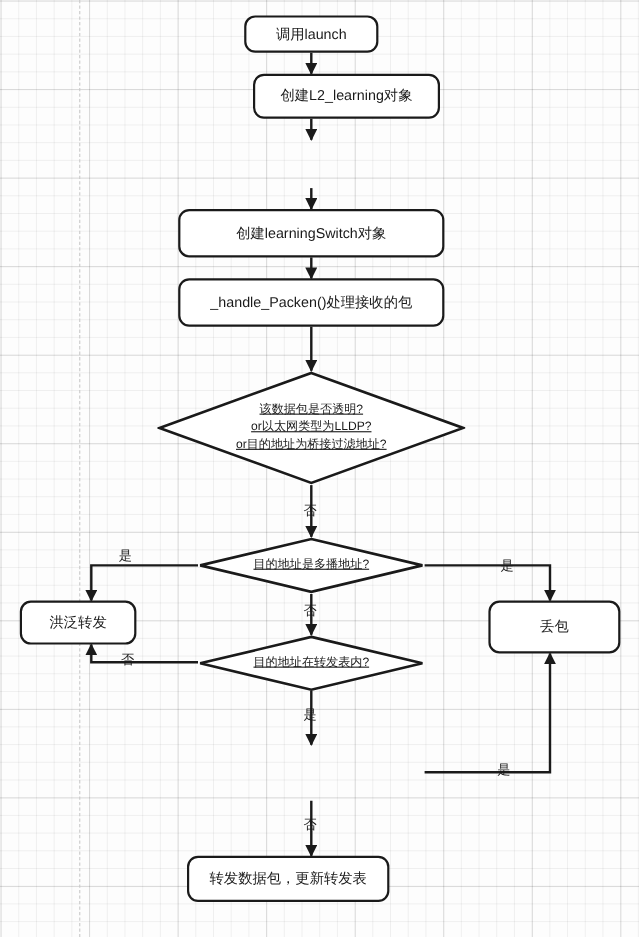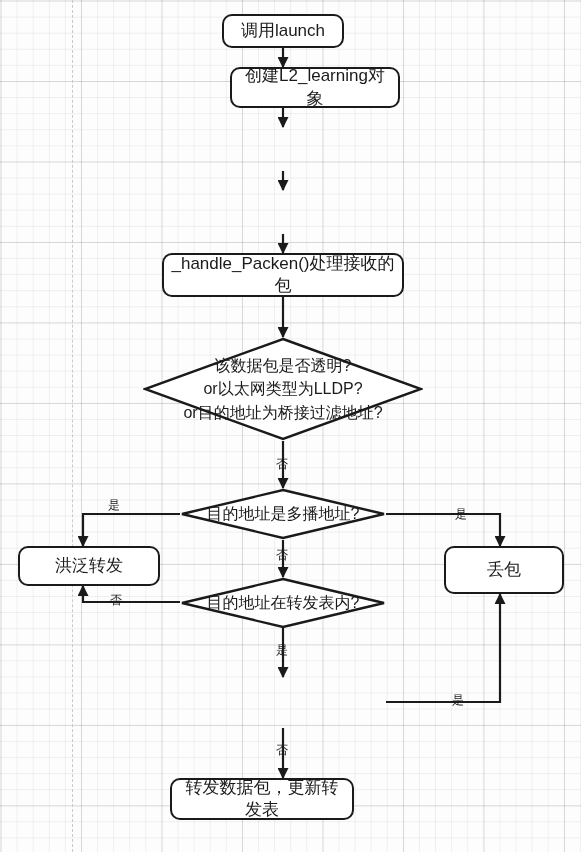--- a/index.html
+++ b/index.html
@@ -49,21 +49,21 @@
     display: flex;
     align-items: center;
     justify-content: center;
     text-align: center;
     color: #1a1a1a;
   }
   .proc {
     background: #ffffff;
     border: 2px solid #1a1a1a;
     border-radius: 10px;
-    font-size: 17px;
+    font-size: 13px;
     line-height: 1.3;
     padding: 2px 6px;
   }
   .dec-wrap {
     position: absolute;
   }
   .dec-wrap svg {
     position: absolute;
     left: 0;
     top: 0;
@@ -71,24 +71,25 @@
   .dec-label {
     position: absolute;
     left: 0;
     top: 0;
     width: 100%;
     height: 100%;
     display: flex;
     align-items: center;
     justify-content: center;
     text-align: center;
-    font-size: 16px;
+    font-size: 11px;
     line-height: 1.45;
     color: #1a1a1a;
     white-space: pre-line;
+    text-decoration: underline;
   }
   .edge-label {
     position: absolute;
     font-size: 12px;
     color: #1a1a1a;
     background: transparent;
     line-height: 1;
     white-space: nowrap;
   }
 </style>
@@ -137,20 +138,23 @@
 
   <div class="node proc" style="left:222px; top:14px; width:122px; height:34px;">
     <span>调用launch</span>
   </div>
 
   <div class="node proc" style="left:198px; top:67px; width:170px; height:41px;margin-left:32px;">
     <span>创建L2_learning对象</span>
   </div>
 
 
+  <div class="node proc" style="left:162px; top:190px; width:242px; height:44px;">
+    <span>创建learningSwitch对象</span>
+  </div>
 
   <div class="node proc" style="left:162px; top:253px; width:242px; height:44px;">
     <span>_handle_Packen()处理接收的包</span>
   </div>
 
   <div class="dec-wrap" style="left:143px; top:337px; width:280px; height:104px;">
     <svg width="280" height="104" viewBox="0 0 280 104" xmlns="http://www.w3.org/2000/svg">
       <polygon points="140,2 278,52 140,102 2,52" fill="#ffffff" stroke="#1a1a1a" stroke-width="2.4"></polygon>
     </svg>
     <div class="dec-label">该数据包是否透明?
@@ -166,21 +170,21 @@
   </div>
 
   <div class="dec-wrap" style="left:180px; top:577px; width:206px; height:52px;">
     <svg width="206" height="52" viewBox="0 0 206 52" xmlns="http://www.w3.org/2000/svg">
       <polygon points="103,2 204,26 103,50 2,26" fill="#ffffff" stroke="#1a1a1a" stroke-width="2.4"></polygon>
     </svg>
     <div class="dec-label">目的地址在转发表内?</div>
   </div>
 
 
-  <div class="node proc" style="left:18px; top:546px; width:142px; height:40px;">
+  <div class="node proc" style="left:18px; top:546px; width:106px; height:40px;">
     <span>洪泛转发</span>
   </div>
 
   <div class="node proc" style="left:444px; top:546px; width:120px; height:48px;">
     <span>丢包</span>
   </div>
 
   <div class="node proc" style="left:170px; top:778px; width:184px; height:42px;">
     <span>转发数据包，更新转发表</span>
   </div>

